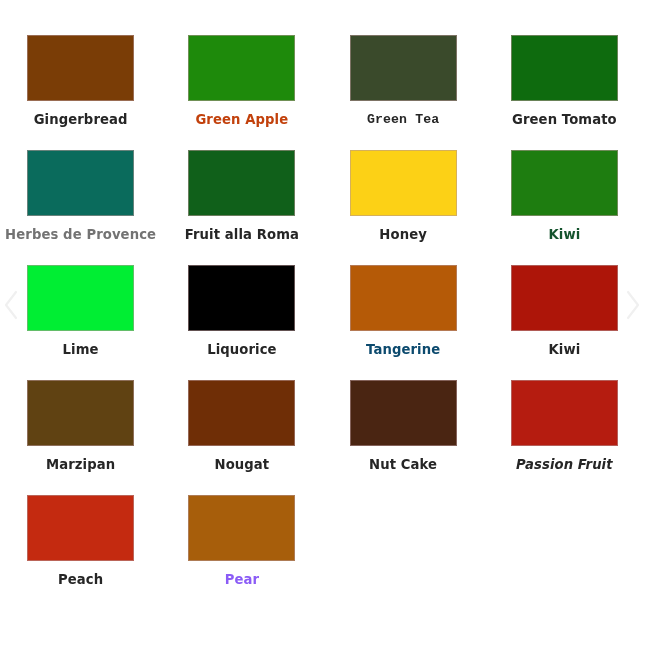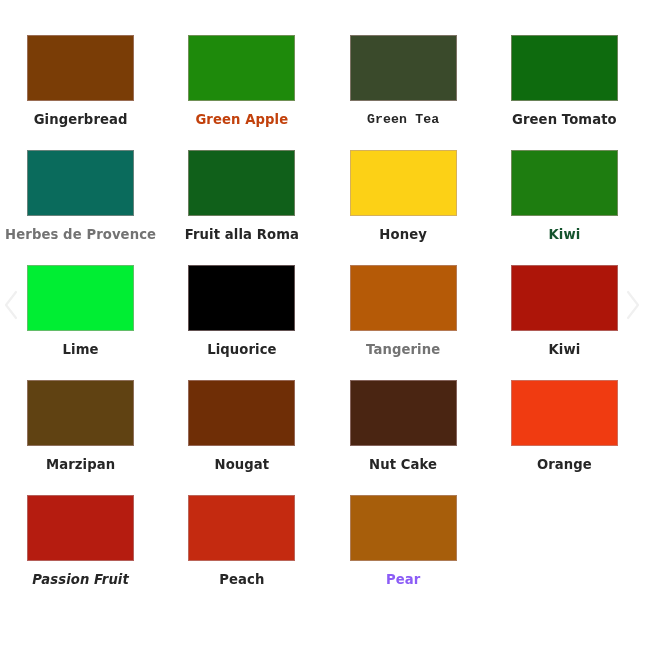--- a/index.html
+++ b/index.html
@@ -128,41 +128,37 @@
       <div class="swatch-cell">
         <div class="swatch-chip" style="background-color: rgb(0, 238, 51);"></div>
         <div class="swatch-label" style="color: rgb(38, 38, 38);">Lime</div>
       </div>
       <div class="swatch-cell">
         <div class="swatch-chip" style="background-color: rgb(0, 0, 0);"></div>
         <div class="swatch-label" style="color: rgb(38, 38, 38);">Liquorice</div>
       </div>
       <div class="swatch-cell">
         <div class="swatch-chip" style="background-color: rgb(181, 90, 7);"></div>
-        <div class="swatch-label" style="color: #737373;">Tangerine</div>
+        <div class="swatch-label" style="color: #0c4a6e;">Tangerine</div>
       </div>
       <div class="swatch-cell">
         <div class="swatch-chip" style="background-color: rgb(173, 21, 9);"></div>
         <div class="swatch-label" style="color: rgb(38, 38, 38);">Kiwi</div>
       </div>
       <div class="swatch-cell">
         <div class="swatch-chip" style="background-color: rgb(96, 66, 18);"></div>
         <div class="swatch-label" style="color: rgb(38, 38, 38);">Marzipan</div>
       </div>
       <div class="swatch-cell">
         <div class="swatch-chip" style="background-color: rgb(111, 46, 6);"></div>
         <div class="swatch-label" style="color: rgb(38, 38, 38);">Nougat</div>
       </div>
       <div class="swatch-cell">
         <div class="swatch-chip" style="background-color: rgb(74, 37, 18);"></div>
         <div class="swatch-label" style="color: rgb(38, 38, 38);">Nut Cake</div>
-      </div>
-      <div class="swatch-cell">
-        <div class="swatch-chip" style="background-color: rgb(240, 59, 17);"></div>
-        <div class="swatch-label" style="color: rgb(38, 38, 38);">Orange</div>
       </div>
       <div class="swatch-cell">
         <div class="swatch-chip" style="background-color: rgb(181, 28, 16);"></div>
         <div class="swatch-label" style="color: rgb(38, 38, 38); font-style: italic;">Passion Fruit</div>
       </div>
       <div class="swatch-cell">
         <div class="swatch-chip" style="background-color: rgb(196, 42, 16);"></div>
         <div class="swatch-label" style="color: rgb(38, 38, 38);">Peach</div>
       </div>
       <div class="swatch-cell">

